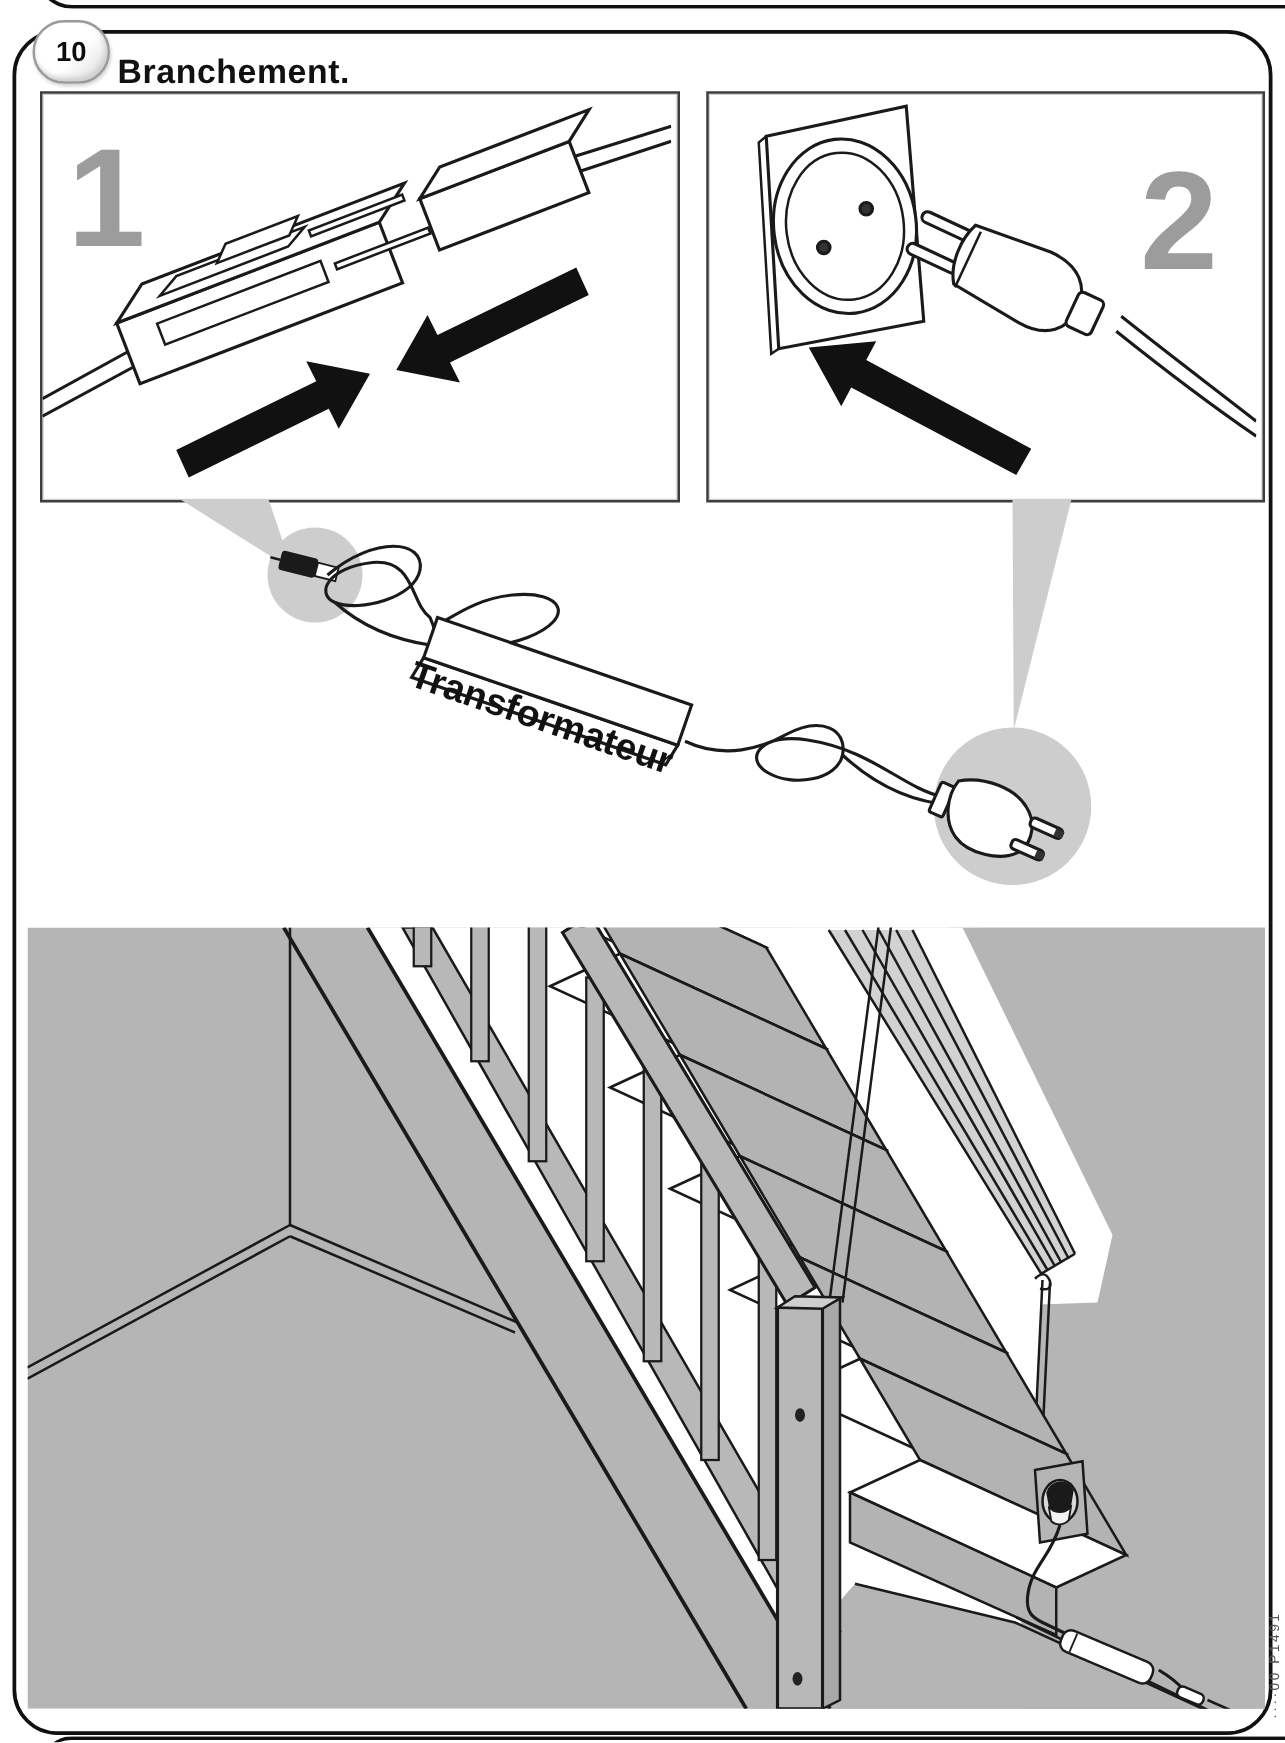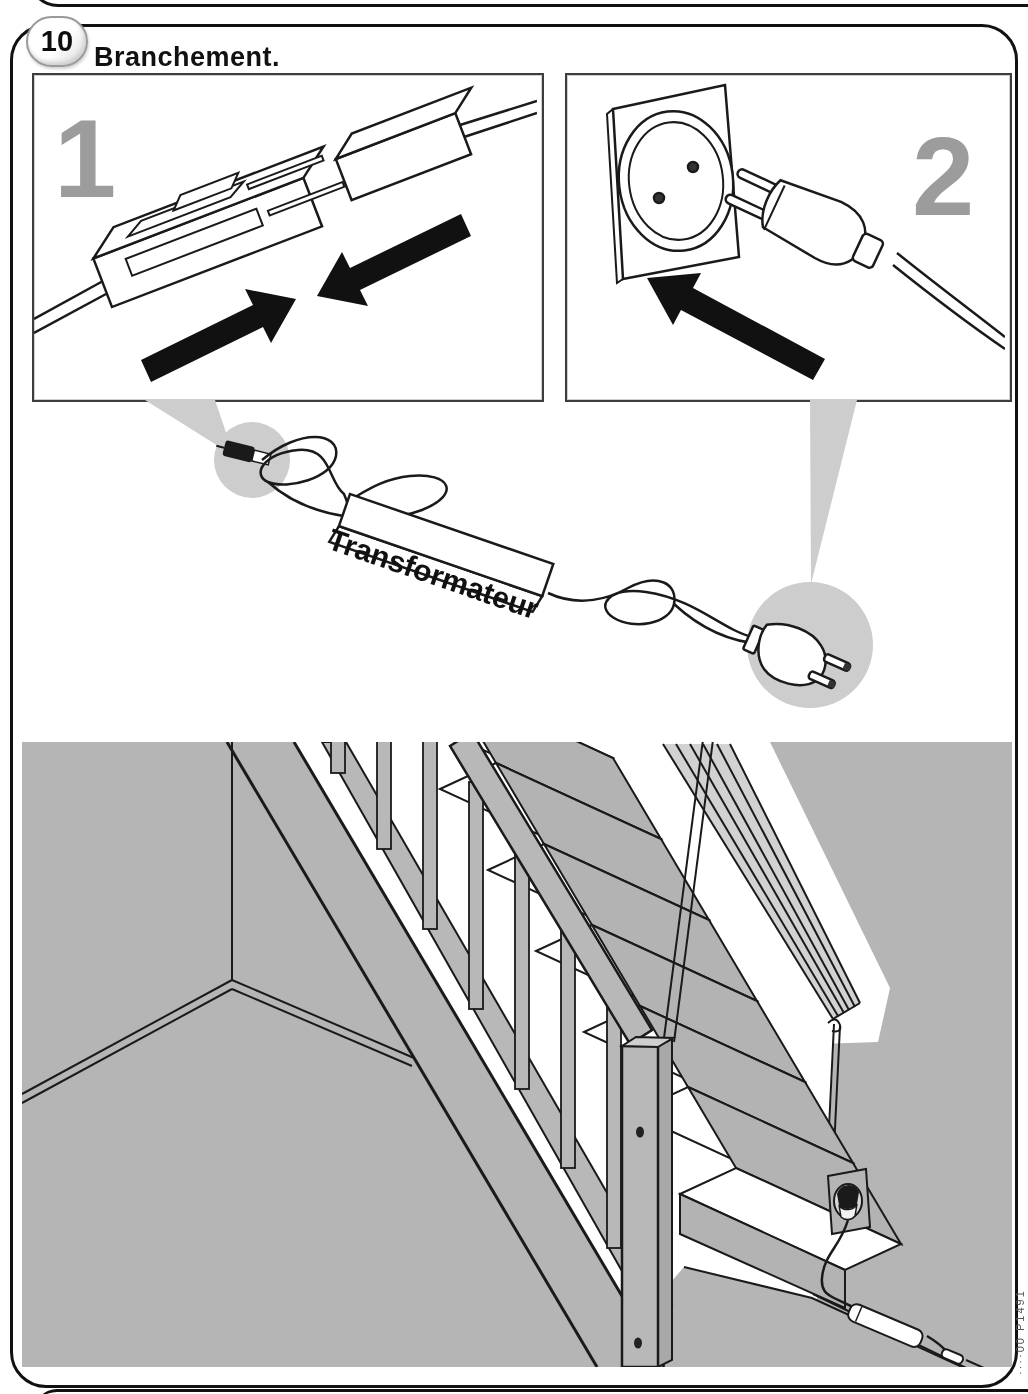--- a/index.html
+++ b/index.html
@@ -12,21 +12,21 @@
   
   #main-frame{left:10px;top:24px;width:1002px;height:1358px;
     border:3px solid #111;border-radius:36px;}
   
   #next-frame{left:34px;top:1389px;width:994px;height:20px;
     border-top:3px solid #111;border-top-left-radius:28px;}
   #step-badge{left:26px;top:16px;width:58px;height:47px;border-radius:28px;
     background:linear-gradient(135deg,#ffffff 55%,#d9d9d9);border:2px solid #9a9a9a;
     box-shadow:1px 2px 3px rgba(0,0,0,.18), inset -2px -3px 4px #cfcfcf;
     display:flex;align-items:center;justify-content:center;
-    font-size:29px;font-weight:bold;color:#0d0d0d;}
+    font-size:22px;font-weight:bold;color:#0d0d0d;}
   #step-title{left:94px;top:42px;font-size:27px;font-weight:bold;letter-spacing:.5px;}
   .panel{background:#fff;border:2.5px solid #3d3d3d;box-shadow:0 0 0 1px #cfcfcf inset;}
   #panel-1{left:32px;top:73px;width:508px;height:325px;}
   #panel-2{left:565px;top:73px;width:443px;height:325px;}
   #middle-figure{left:10px;top:398px;width:1005px;height:345px;}
   #scene{left:22px;top:742px;width:990px;height:625px;}
   #vertical-code{left:1014px;top:1205px;height:170px;writing-mode:vertical-rl;
     transform:rotate(180deg);font-size:11px;letter-spacing:2px;color:#555;white-space:nowrap;}
   svg{display:block;}
   svg text{font-family:"Liberation Sans",sans-serif;}

